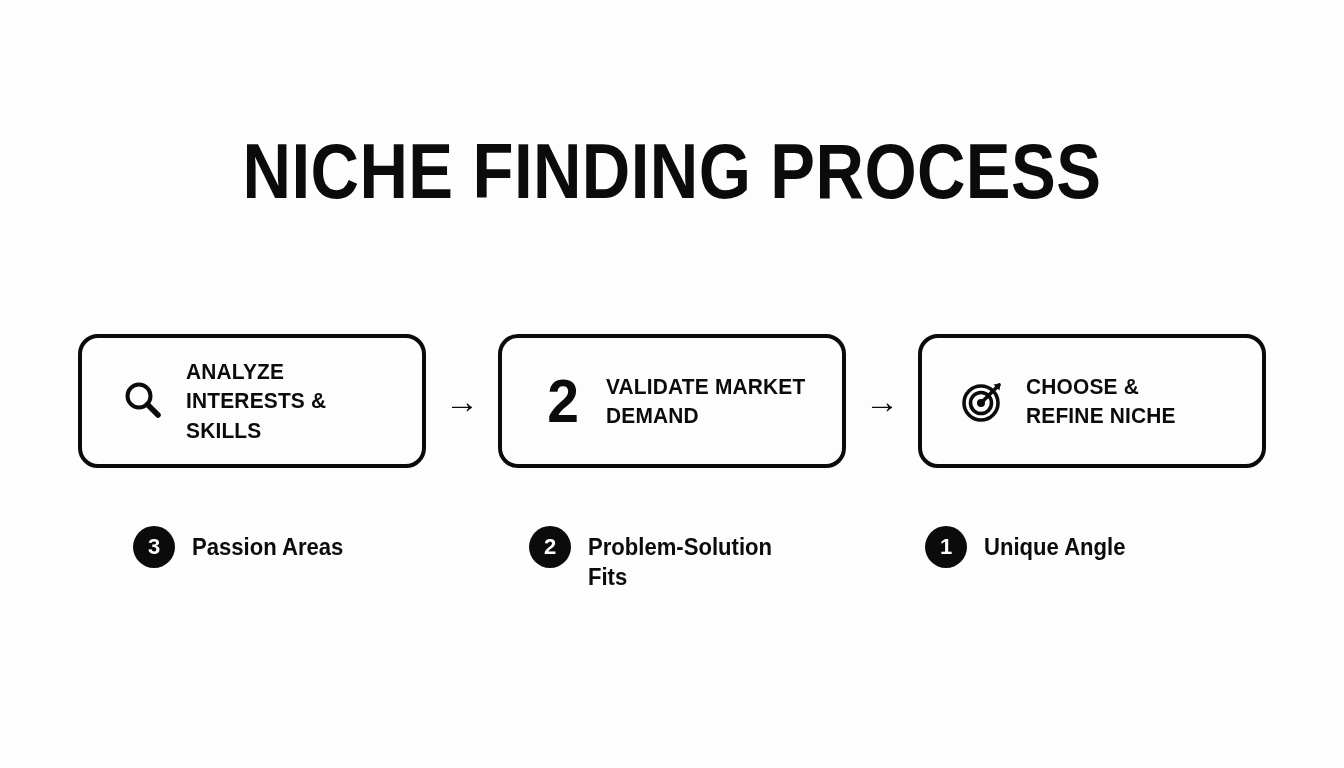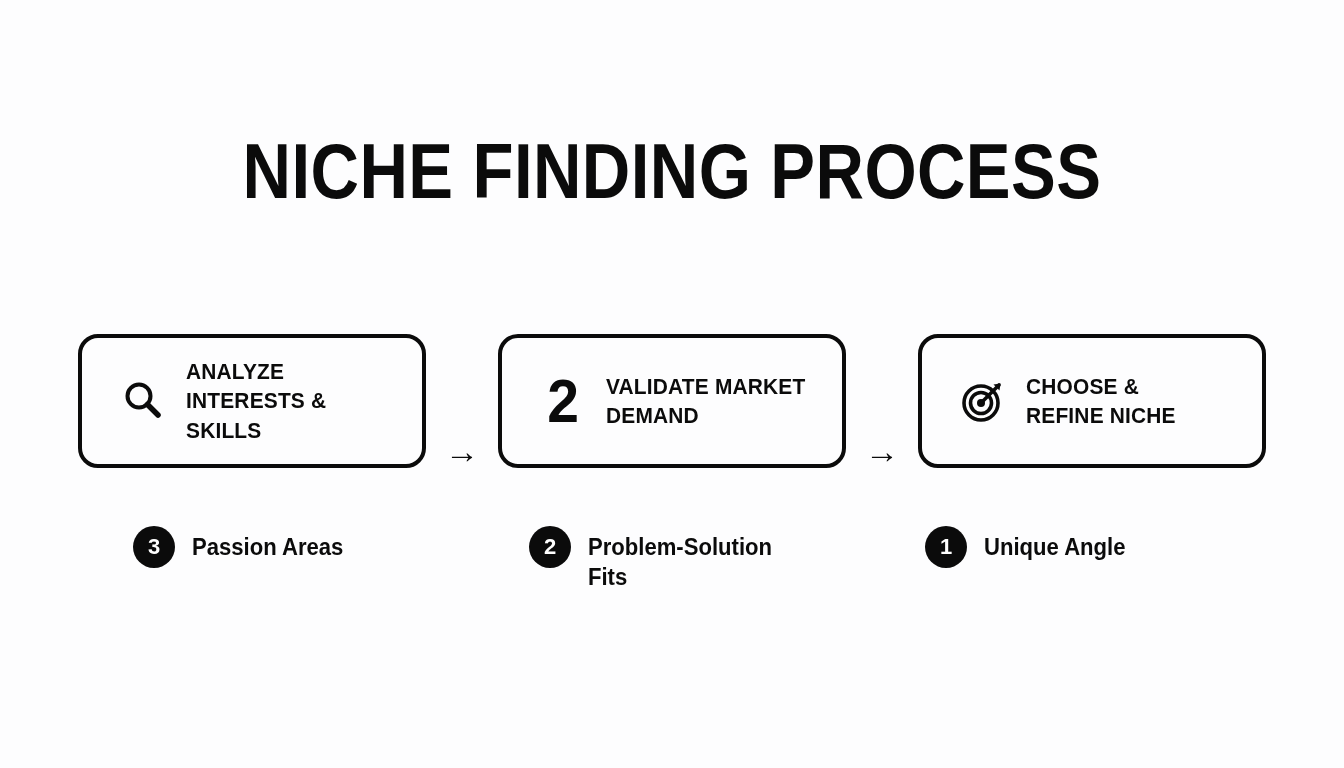--- a/index.html
+++ b/index.html
@@ -35,21 +35,21 @@
   }
 
   
   .steps-row {
     position: absolute;
     top: 334px;
     left: 78px;
     width: 1188px;
     height: 134px;
     display: flex;
-    align-items: flex-end;
+    align-items: center;
     justify-content: space-between;
   }
 
   .step-card {
     box-sizing: border-box;
     width: 348px;
     height: 134px;
     border: 4px solid #0b0b0b;
     border-radius: 20px;
     background: #fdfdfe;

